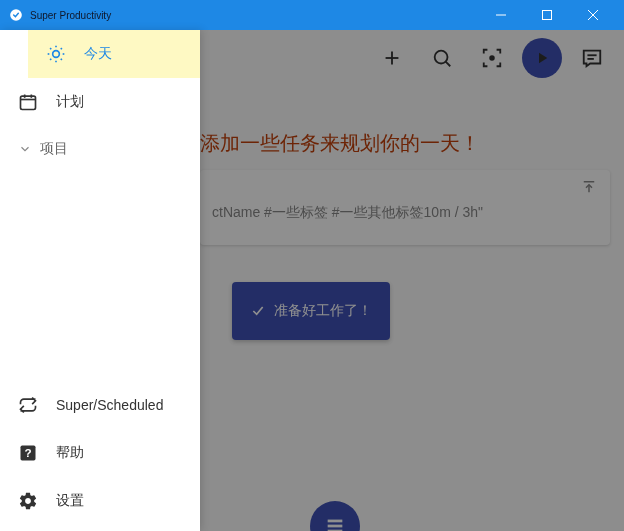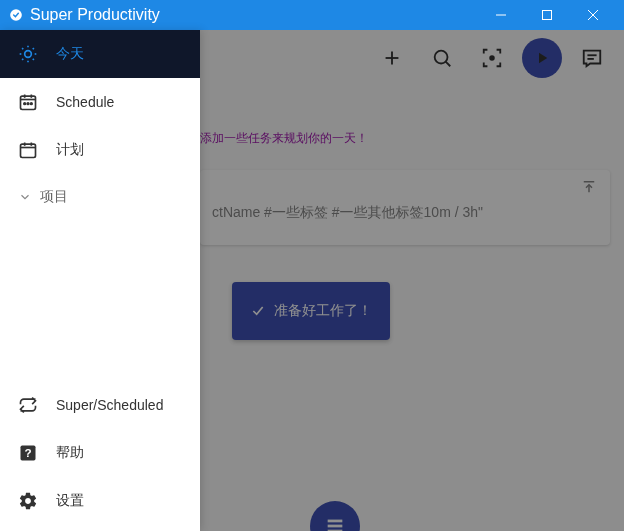--- a/index.html
+++ b/index.html
@@ -13,22 +13,22 @@
       height: 531px;
       overflow: hidden;
       background: #f5f5f5;
     }
     .titlebar {
       height: 30px;
       background: #1e88e5;
       display: flex;
       align-items: center;
       padding: 0 8px 0 8px;
-      color: #ffffff;
-      font-size: 16px;
+      color: #0f172a;
+      font-size: 10px;
     }
     .titlebar .app-icon {
       width: 16px;
       height: 16px;
       margin-right: 6px;
       display: flex;
       align-items: center;
       justify-content: center;
     }
     .titlebar .title {
@@ -78,22 +78,22 @@
       color: #333;
     }
     .play-circle {
       background: #3f51b5;
       color: #000;
     }
     .main-text {
       position: absolute;
       top: 100px;
       left: 200px;
-      font-size: 12px;
-      color: #a21caf;
+      font-size: 20px;
+      color: #c2410c;
       font-weight: 500;
     }
     .input-card {
       position: absolute;
       top: 140px;
       left: 200px;
       right: 14px;
       height: 75px;
       background: #fff;
       border-radius: 4px;
@@ -157,22 +157,23 @@
     }
     .sidebar .nav-item {
       display: flex;
       align-items: center;
       padding: 14px 18px;
       font-size: 14px;
       color: #333;
       gap: 18px;
     }
     .sidebar .nav-item.active {
-      background: #0f172a;
+      background: #fef9c3;
       color: #1e88e5;
+      margin-left: 28px;
     }
     .sidebar .nav-item.active .icon {
       color: #1e88e5;
     }
     .sidebar .nav-item .icon {
       width: 20px;
       height: 20px;
       display: flex;
       align-items: center;
       justify-content: center;
@@ -310,34 +311,20 @@
       </span>
       <span>今天</span>
     </div>
     <div class="nav-item">
       <span class="icon">
         <svg width="20" height="20" viewBox="0 0 24 24" fill="none" stroke="currentColor" stroke-width="2">
             <rect x="3" y="5" width="18" height="16" rx="2"></rect>
             <line x1="3" y1="9" x2="21" y2="9"></line>
             <line x1="8" y1="3" x2="8" y2="7"></line>
             <line x1="16" y1="3" x2="16" y2="7"></line>
-            <circle cx="8" cy="14" r="1" fill="currentColor"></circle>
-            <circle cx="12" cy="14" r="1" fill="currentColor"></circle>
-            <circle cx="16" cy="14" r="1" fill="currentColor"></circle>
-          </svg>
-      </span>
-      <span>Schedule</span>
-    </div>
-    <div class="nav-item">
-      <span class="icon">
-        <svg width="20" height="20" viewBox="0 0 24 24" fill="none" stroke="currentColor" stroke-width="2">
-            <rect x="3" y="5" width="18" height="16" rx="2"></rect>
-            <line x1="3" y1="9" x2="21" y2="9"></line>
-            <line x1="8" y1="3" x2="8" y2="7"></line>
-            <line x1="16" y1="3" x2="16" y2="7"></line>
           </svg>
       </span>
       <span>计划</span>
     </div>
 
     <div class="section-item">
       <svg width="14" height="14" viewBox="0 0 24 24" fill="none" stroke="#888" stroke-width="2">
           <path d="M6 9l6 6 6-6"></path>
         </svg>
       <span>项目</span>

